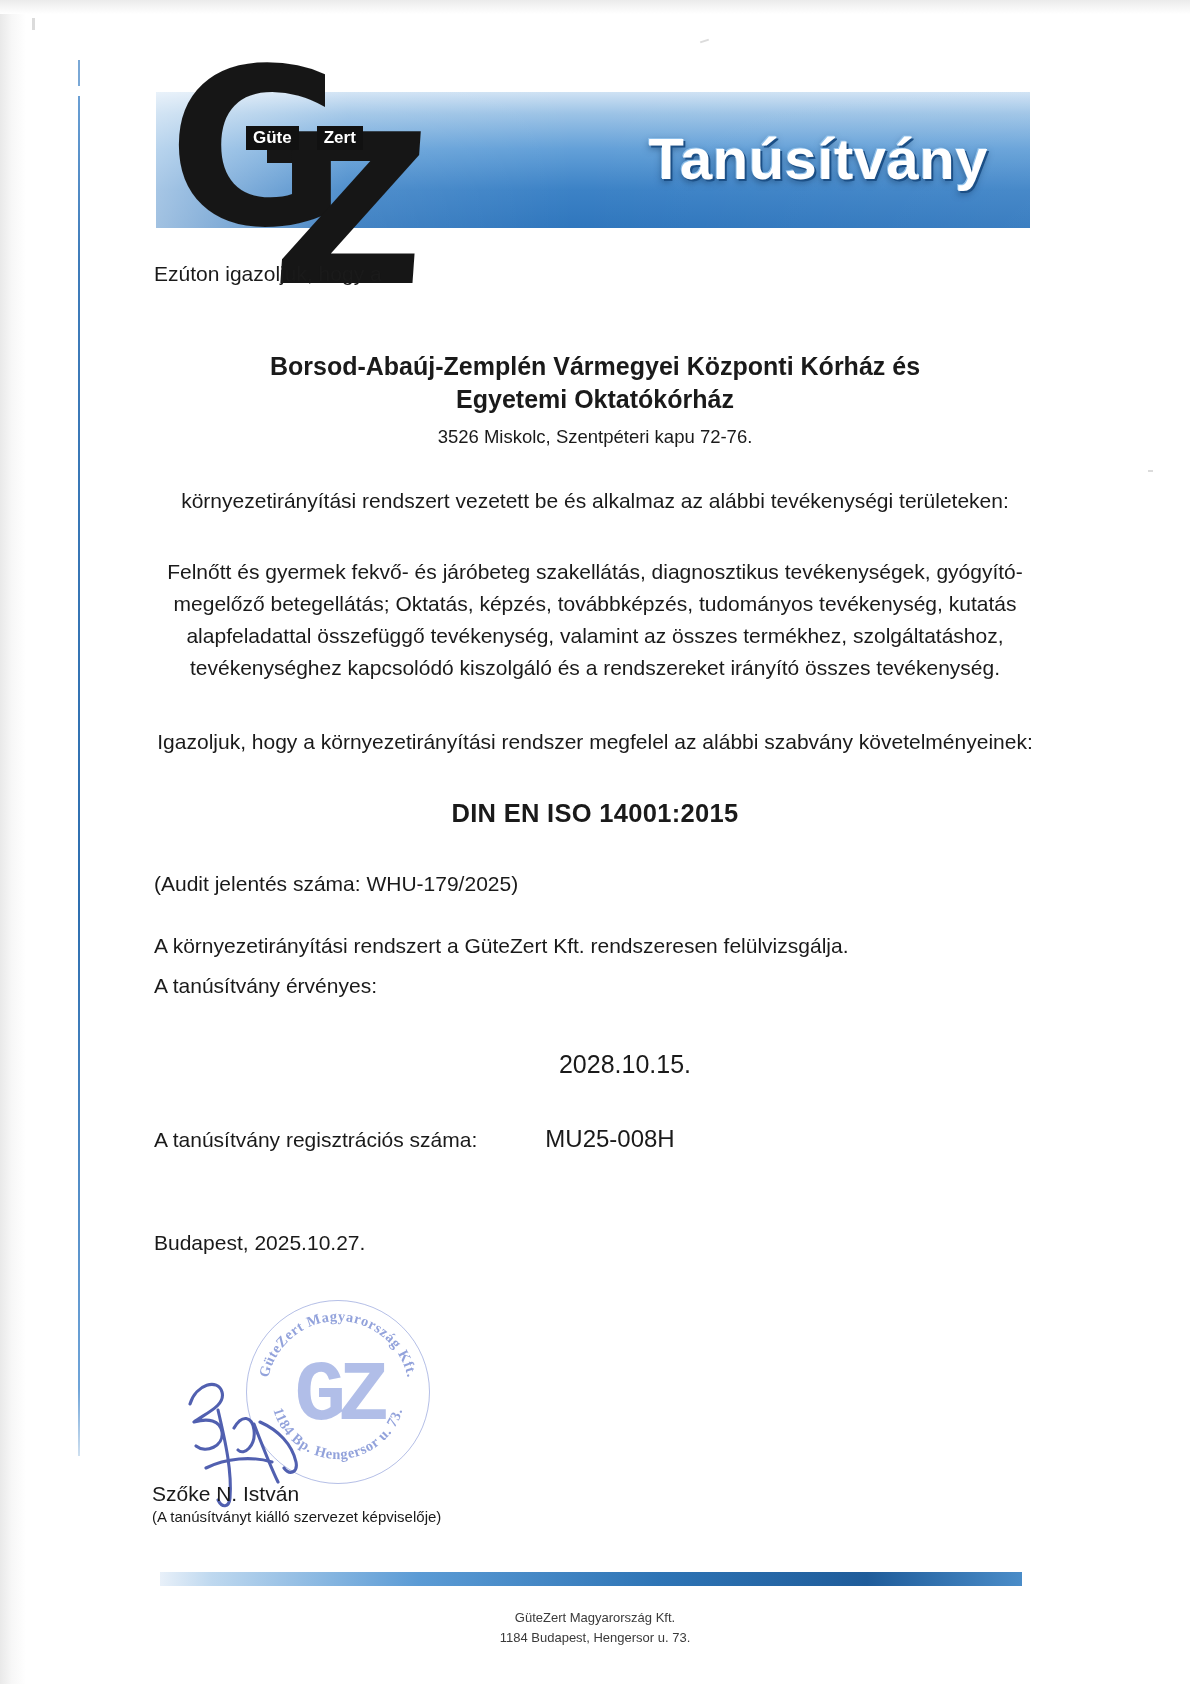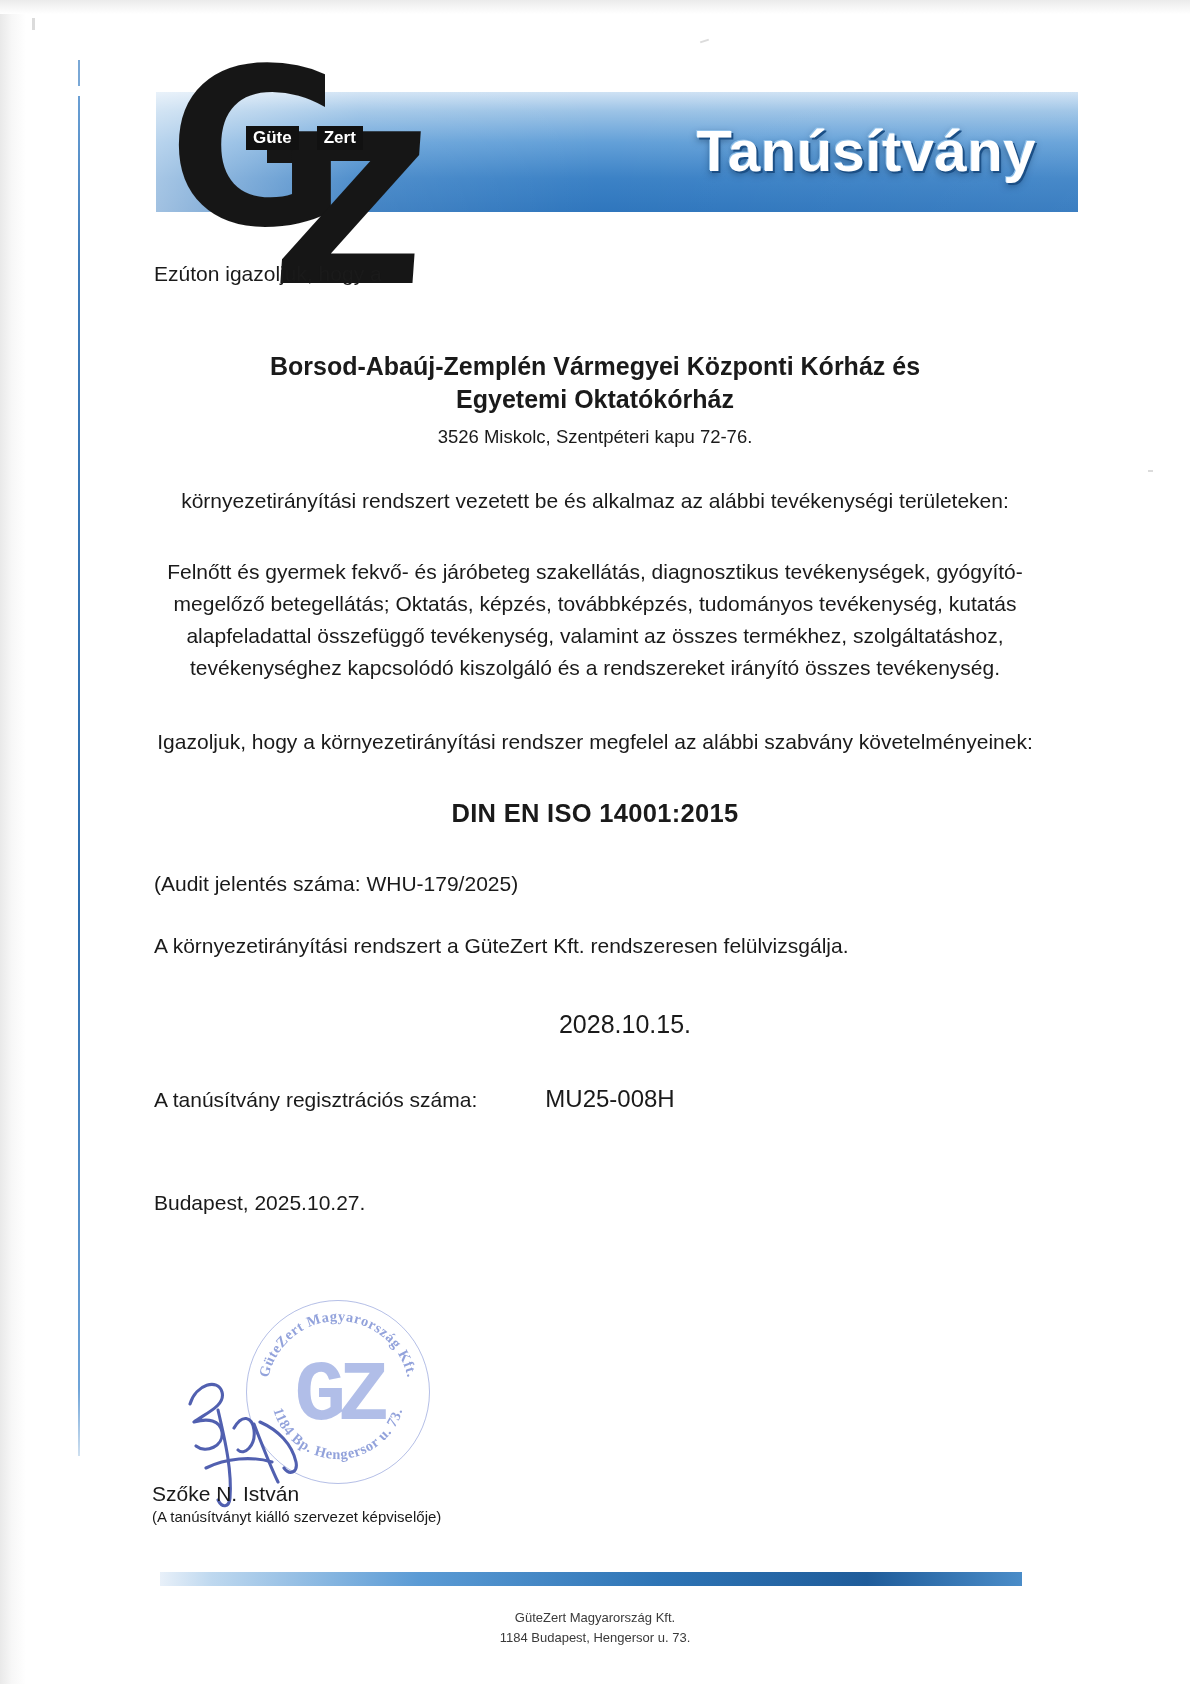--- a/index.html
+++ b/index.html
@@ -57,29 +57,28 @@
     height: 26px;
     background: #7aa8d6;
   }
 
   
   .banner {
     position: absolute;
     left: 156px;
     top: 92px;
     width: 874px;
-    height: 120px;
+    height: 136px;
     background:
       linear-gradient(to bottom,
         #cfe2f4 0%,
         #9cc3e6 16%,
         #63a0d8 42%,
         #3c82c6 72%,
         #2f76bd 100%);
-    padding-left: 48px;
   }
   .banner-sheen {
     position: absolute;
     left: 0; top: 0;
     width: 100%; height: 100%;
     background: linear-gradient(to right,
       rgba(255,255,255,.55) 0%,
       rgba(255,255,255,.10) 22%,
       rgba(255,255,255,0) 48%,
       rgba(255,255,255,.06) 100%);
@@ -364,20 +363,21 @@
     <p class="t-scope">Felnőtt és gyermek fekvő- és járóbeteg szakellátás, diagnosztikus tevékenységek, gyógyító- megelőző betegellátás; Oktatás, képzés, továbbképzés, tudományos tevékenység, kutatás alapfeladattal összefüggő tevékenység, valamint az összes termékhez, szolgáltatáshoz, tevékenységhez kapcsolódó kiszolgáló és a rendszereket irányító összes tevékenység.</p>
 
     <p class="t-conform">Igazoljuk, hogy a környezetirányítási rendszer megfelel az alábbi szabvány követelményeinek:</p>
 
     <p class="t-standard">DIN EN ISO 14001:2015</p>
 
     <p class="t-audit">(Audit jelentés száma: WHU-179/2025)</p>
 
     <p class="t-surv">A környezetirányítási rendszert a GüteZert Kft. rendszeresen felülvizsgálja.</p>
 
+    <p class="t-valid-label">A tanúsítvány érvényes:</p>
 
     <p class="t-valid-date">2028.10.15.</p>
 
     <div class="reg-row">
       <span class="reg-label">A tanúsítvány regisztrációs száma:</span>
       <span class="reg-value">MU25-008H</span>
     </div>
 
     <p class="t-place-date">Budapest, 2025.10.27.</p>
   </div>

